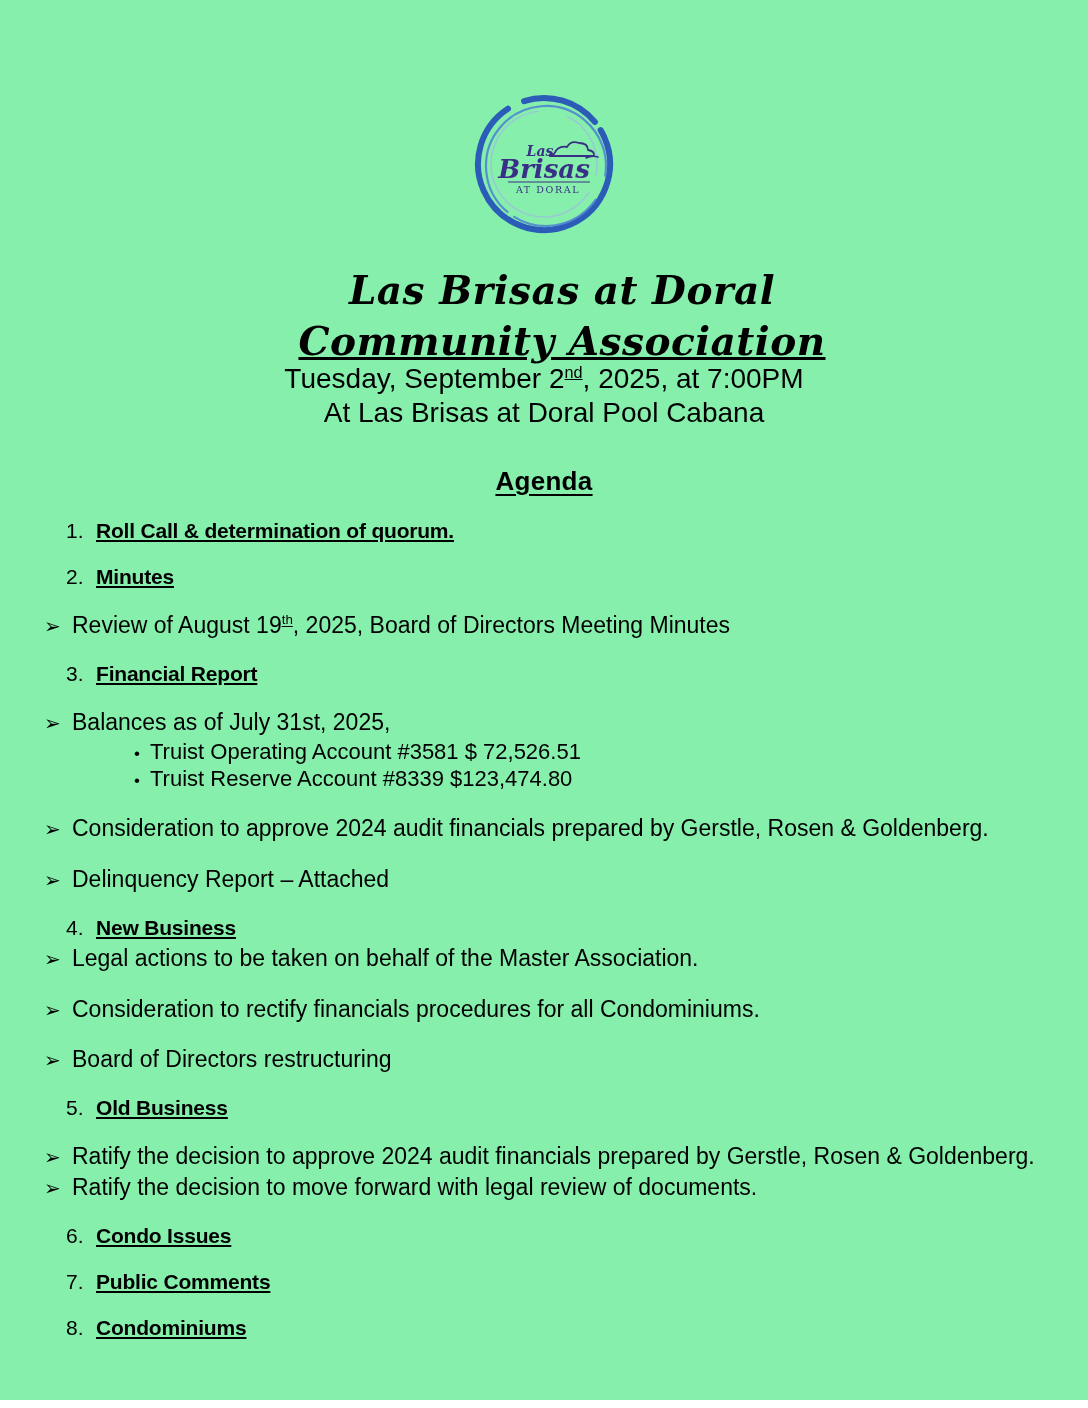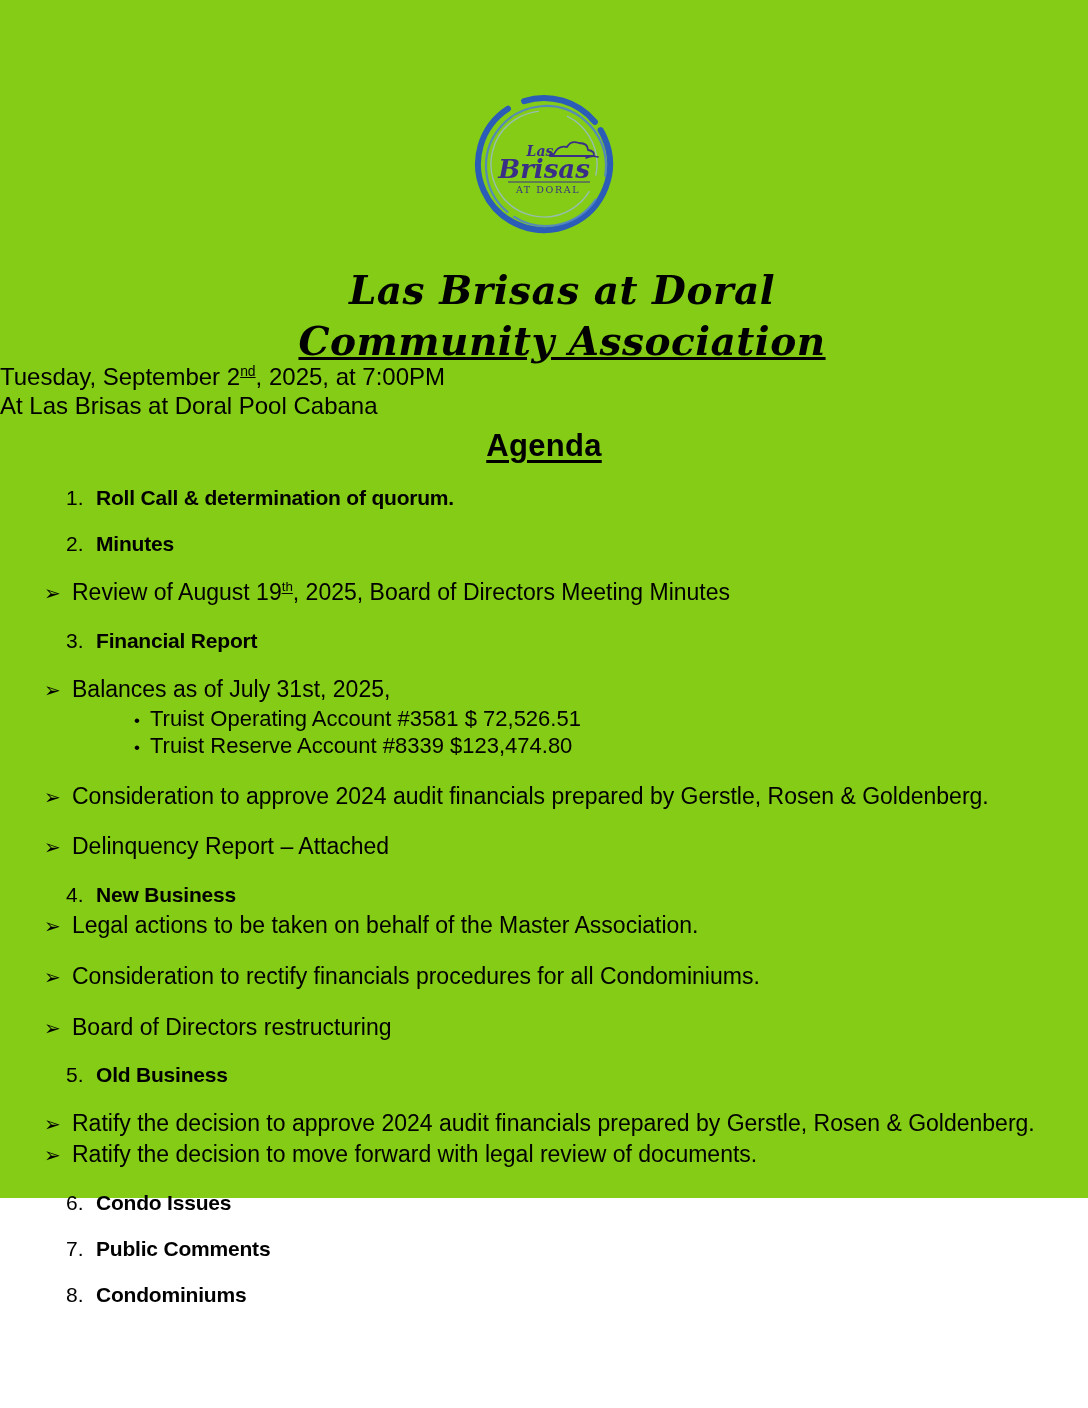--- a/index.html
+++ b/index.html
@@ -11,22 +11,22 @@
   body {
     width: 1088px;
     height: 1408px;
     font-family: "Liberation Sans", sans-serif;
     color: #000000;
     position: relative;
     overflow: hidden;
   }
   .page {
     width: 1088px;
-    height: 1198px;
-    background: #84cc16;
+    height: 1400px;
+    background: #86efac;
     position: relative;
     box-sizing: border-box;
   }
 
   
   .logo-wrap {
     width: 100%;
     display: flex;
     justify-content: center;
     padding-top: 88px;
@@ -60,36 +60,37 @@
     text-decoration: underline;
   }
   .meeting-title {
     text-align: center;
     font-size: 29px;
     line-height: 1.22;
     margin-top: 10px;
   }
   .meeting-title .u { text-decoration: underline; text-underline-offset: 3px; }
   .meeting-line {
-    font-size: 24px;
+    text-align: center;
+    font-size: 28px;
     line-height: 1.22;
   }
   sup {
     font-size: 0.58em;
     vertical-align: super;
     text-decoration: underline;
   }
 
   .agenda-heading {
     text-align: center;
-    font-size: 31px;
+    font-size: 26px;
     font-weight: bold;
     text-decoration: underline;
     text-underline-offset: 4px;
-    margin-top: 8px;
+    margin-top: 36px;
     letter-spacing: 0.3px;
   }
 
   
   .content {
     margin-top: 16px;
     padding: 0 34px 0 0;
   }
 
   .num-item {
@@ -100,20 +101,21 @@
   }
   .num-item .num {
     width: 30px;
     margin-left: 66px;
     flex: 0 0 auto;
     font-weight: normal;
     font-size: 21px;
   }
   .num-item .label {
     font-weight: bold;
+    text-decoration: underline;
     text-underline-offset: 2px;
     letter-spacing: -0.2px;
   }
 
   .arrow-item {
     display: flex;
     align-items: baseline;
     font-size: 23px;
     margin-top: 22px;
     line-height: 1.25;

